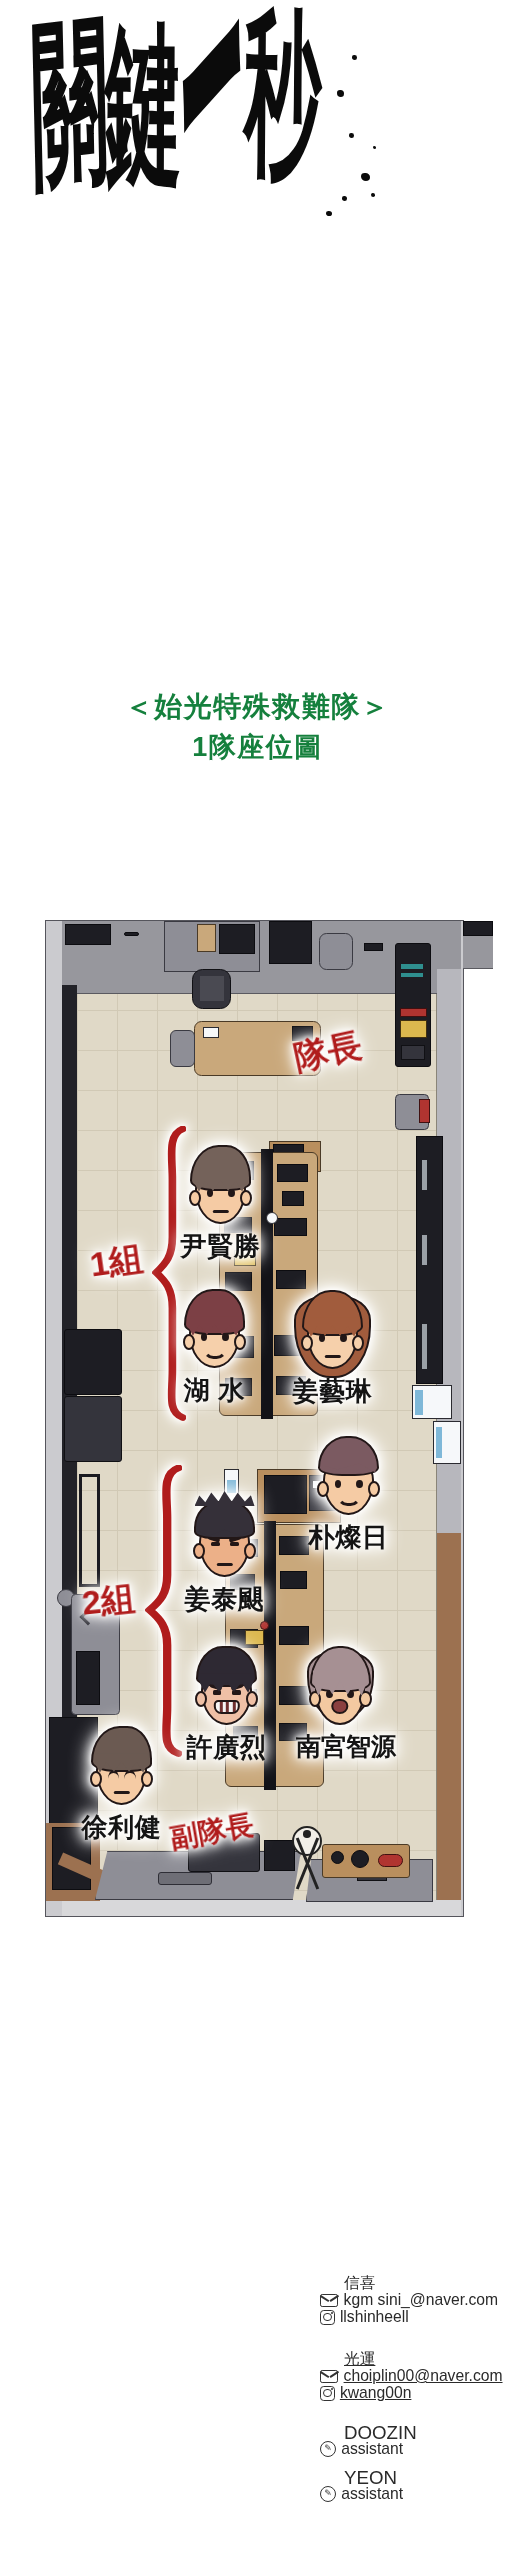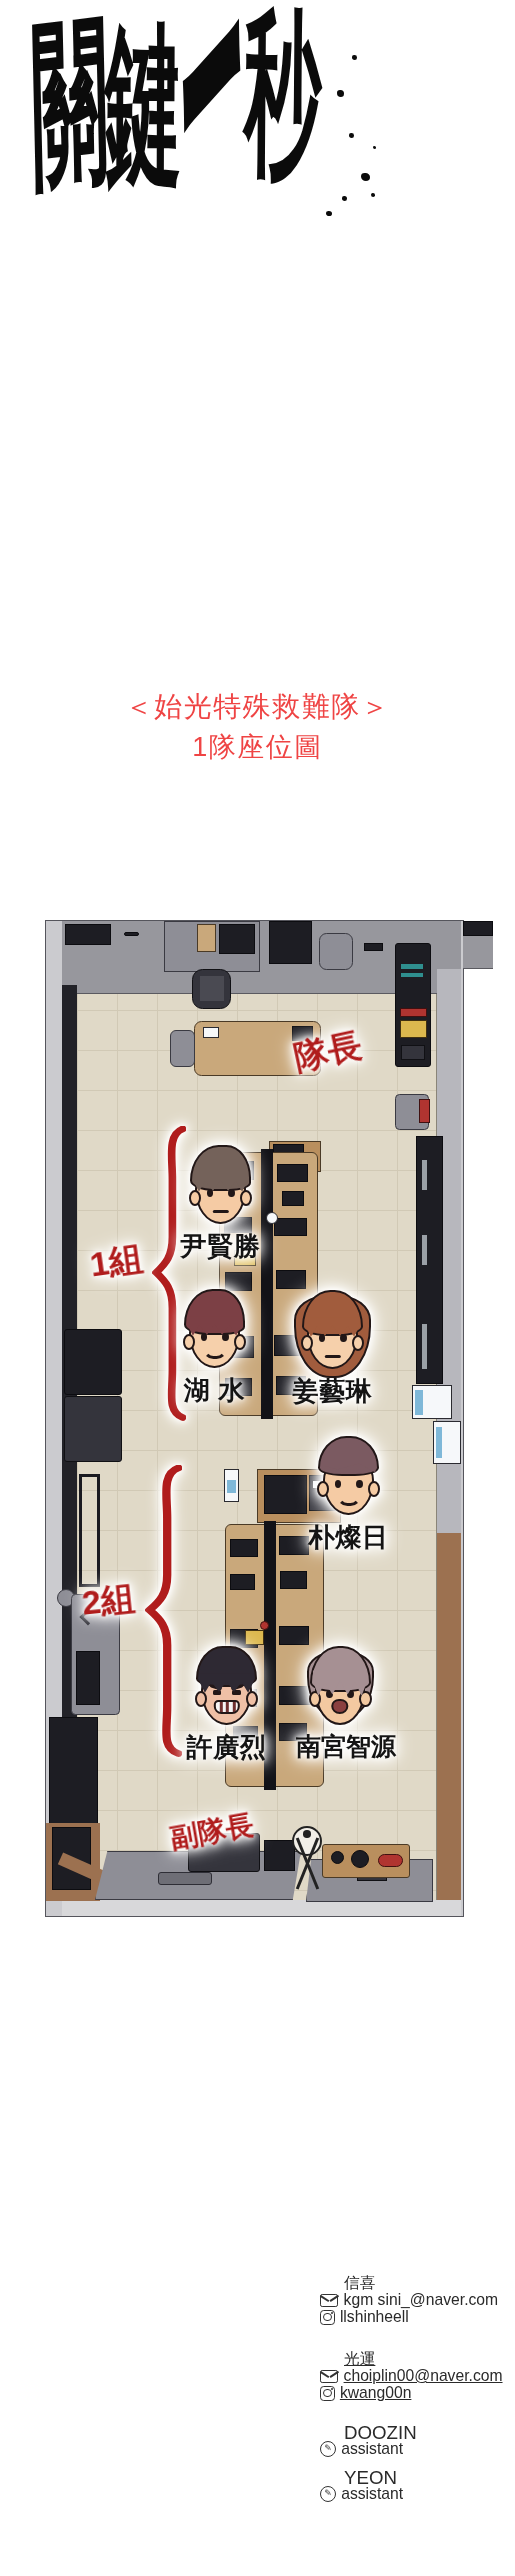--- a/index.html
+++ b/index.html
@@ -11,21 +11,21 @@
          white-space:nowrap;letter-spacing:-6px;transform:scaleX(.60) scaleY(1.40) rotate(-1deg);
          transform-origin:left top;line-height:1.1;}
   .title span{display:inline-block;}
   .t0{transform:rotate(-2deg);}
   .t1{transform:rotate(1.5deg) translateY(4.5px);}
   .t2{transform:scaleX(.8) scaleY(2.6) rotate(-8deg);margin:0 -6px;}
   .t3{transform:rotate(2deg);}
   .splat{position:absolute;background:#0b0b0b;border-radius:45% 55% 50% 60%;}
 
   
-  .sub1,.sub2{position:absolute;left:0;right:0;text-align:center;font-weight:400;color:#ef4444;letter-spacing:1.5px;}
+  .sub1,.sub2{position:absolute;left:0;right:0;text-align:center;font-weight:700;color:#15803d;letter-spacing:1.5px;}
   .sub1{top:688px;font-size:28px;}
   .sub2{top:729px;font-size:27px;}
 
   
   .map{position:absolute;left:45px;top:920px;width:417px;height:995px;border:1.5px solid #55555c;
        background:#cbcbcf;z-index:1;}
   .f{position:absolute;box-sizing:border-box;}
   .dk{background:#1d1d23;border:1.5px solid #0c0c10;}
   .dk2{background:#34343c;border:1.5px solid #101014;}
   .gy{background:#8e8e96;border:1.5px solid #3a3a42;}
@@ -302,60 +302,84 @@
         <span class="face">
           <span class="eye eye-l"></span>
           <span class="eye eye-r"></span>
           <span class="mouth"></span>
         </span>
         <span class="hair"></span>
       </div>
     <div class="member-name">姜藝琳</div>
   </div>
 
-
-  <div class="avatar-wrap hs-short mood-smile" style="left: 296px; top: 1436px; --hair: #7b5a61; --skin: #f5cba4;">
-    <div class="head">
-        <span class="face">
-          <span class="eye eye-l"></span>
-          <span class="eye eye-r"></span>
-          <span class="mouth"></span>
-        </span>
-        <span class="hair"></span>
-      </div>
-    <div class="member-name">朴燦日</div>
-  </div>
-
-  <div class="avatar-wrap hs-undercut mood-grin" style="left: 174px; top: 1646px; --hair: #2e2933; --skin: #efc0a6;">
+  <div class="avatar-wrap hs-spiky mood-angry" style="left: 172px; top: 1498px; --hair: #353039; --skin: #ecb088;">
     <div class="head">
         <span class="face">
           <span class="brow brow-l"></span>
           <span class="brow brow-r"></span>
           <span class="eye eye-l"></span>
           <span class="eye eye-r"></span>
           <span class="mouth"></span>
         </span>
         <span class="hair"></span>
       </div>
+    <div class="member-name">姜泰颶</div>
+  </div>
+
+  <div class="avatar-wrap hs-short mood-smile" style="left: 296px; top: 1436px; --hair: #7b5a61; --skin: #f5cba4;">
+    <div class="head">
+        <span class="face">
+          <span class="eye eye-l"></span>
+          <span class="eye eye-r"></span>
+          <span class="mouth"></span>
+        </span>
+        <span class="hair"></span>
+      </div>
+    <div class="member-name">朴燦日</div>
+  </div>
+
+  <div class="avatar-wrap hs-undercut mood-grin" style="left: 174px; top: 1646px; --hair: #2e2933; --skin: #efc0a6;">
+    <div class="head">
+        <span class="face">
+          <span class="brow brow-l"></span>
+          <span class="brow brow-r"></span>
+          <span class="eye eye-l"></span>
+          <span class="eye eye-r"></span>
+          <span class="mouth"></span>
+        </span>
+        <span class="hair"></span>
+      </div>
     <div class="member-name">許廣烈</div>
   </div>
 
   <div class="avatar-wrap hs-fringe mood-shout" style="left: 284px; top: 1646px; width: 112px; text-align: right; --hair: #a69093; --skin: #f3c9a1;">
     <div class="head">
         <span class="hairback"></span>
         <span class="face">
           <span class="eye eye-l"></span>
           <span class="eye eye-r"></span>
           <span class="mouth"></span>
         </span>
         <span class="hair"></span>
       </div>
     <div class="member-name wide">南宮智源</div>
   </div>
 
+  <div class="avatar-wrap hs-messy mood-closed" style="left: 69px; top: 1726px; --hair: #6b5a52; --skin: #f5cba4;">
+    <div class="head">
+        <span class="face">
+          <span class="eye eye-l"></span>
+          <span class="eye eye-r"></span>
+          <span class="mouth"></span>
+        </span>
+        <span class="hair"></span>
+      </div>
+    <div class="member-name">徐利健</div>
+  </div>
 
   <div class="credits">
     <div class="cb cb0">
       <div class="credit-header">信喜</div>
       <div class="credit-row">
           <span class="email-icon"></span>
           <span>kgm sini_@naver.com</span>
         </div>
       <div class="credit-row">
           <span class="instagram-icon"></span>

